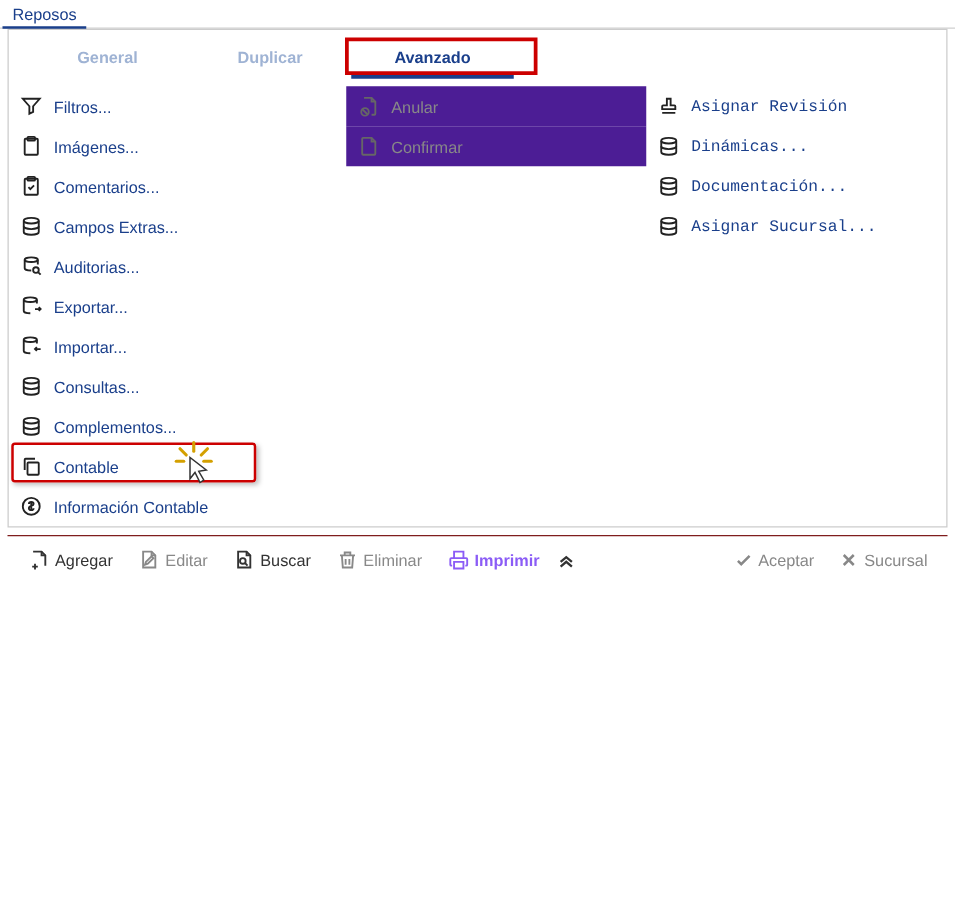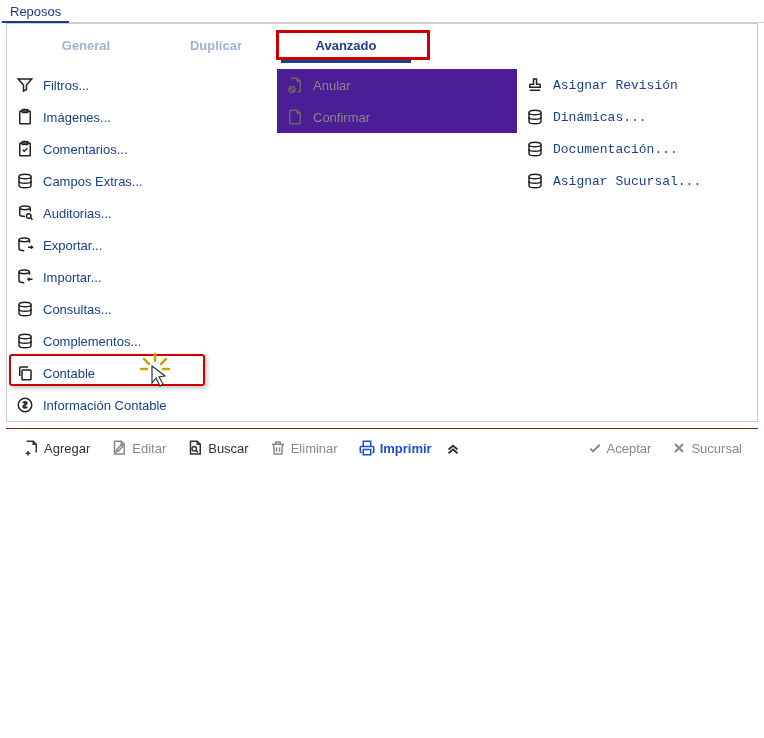--- a/index.html
+++ b/index.html
@@ -126,21 +126,21 @@
     }
     .tb-btn {
       display: inline-flex;
       align-items: center;
       gap: 4px;
       padding: 4px 8px;
       cursor: pointer;
       color: #333;
       border-radius: 2px;
     }
-    .tb-btn.primary { color: #1d4ed8; font-weight: bold; }
+    .tb-btn.primary { color: #8b5cf6; font-weight: bold; }
     .tb-btn.muted { color: #888; }
     .tb-spacer { flex: 1; }
     svg { display: block; }
   </style>
 </head>
 <body>
 
 <div style="position:relative;">
   <span class="header-title">Reposos</span>
   <div class="header-underline"></div>

